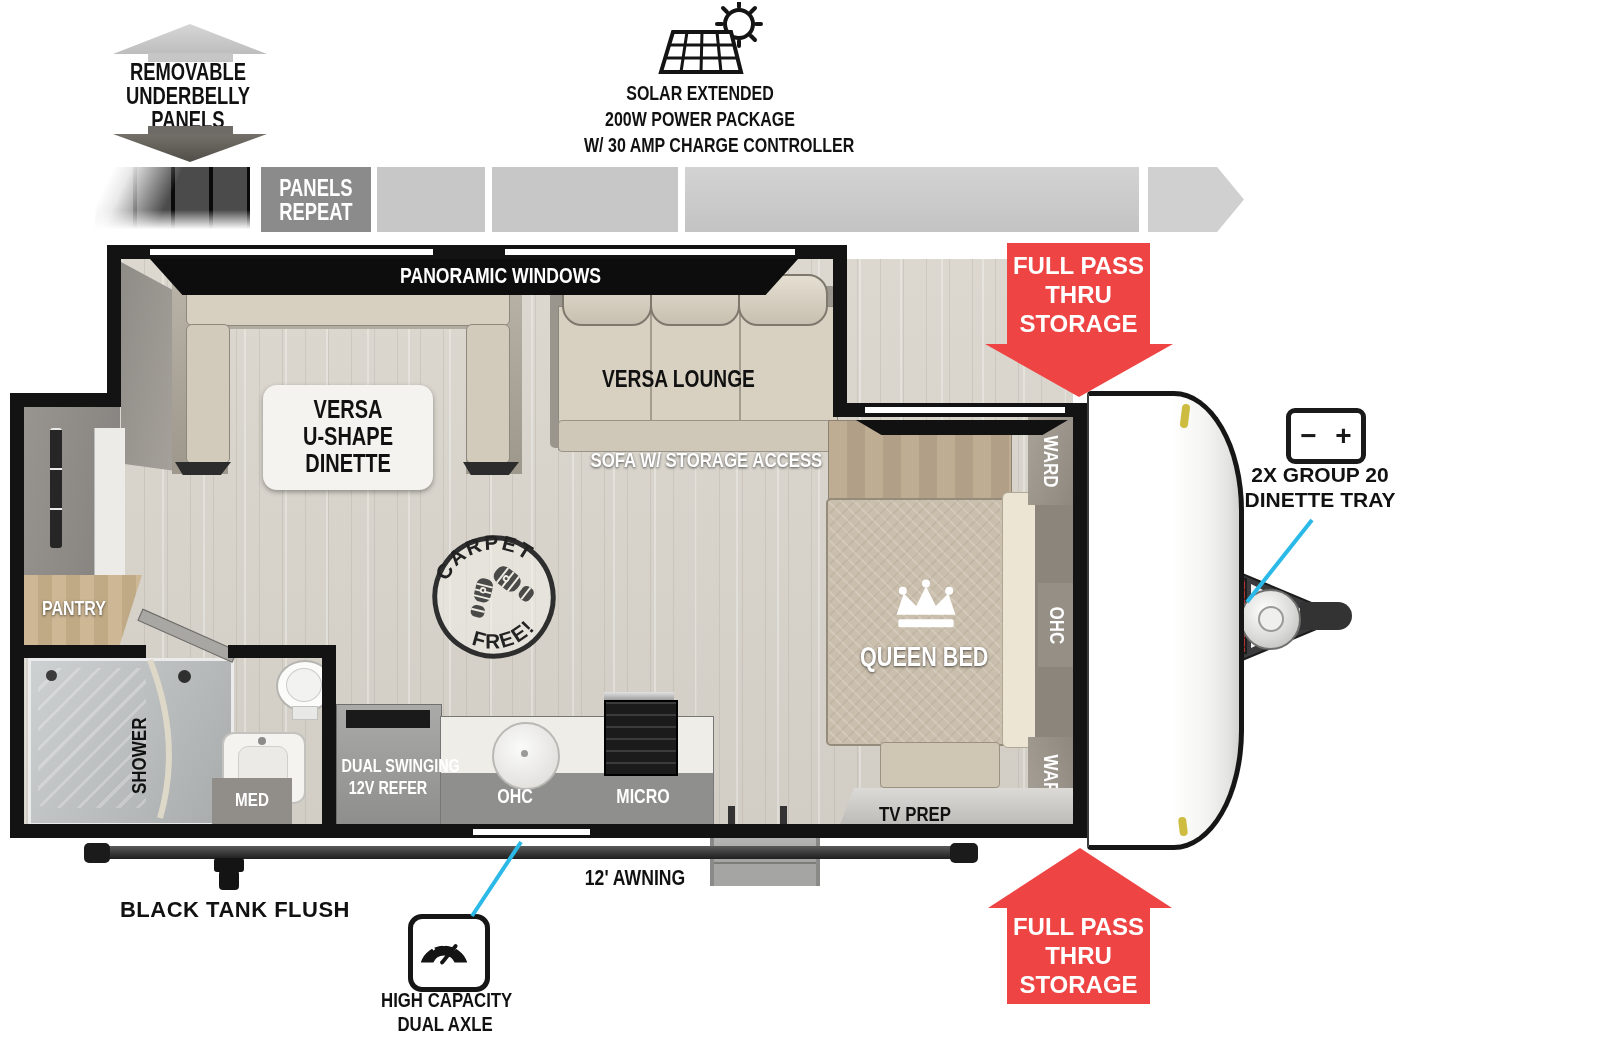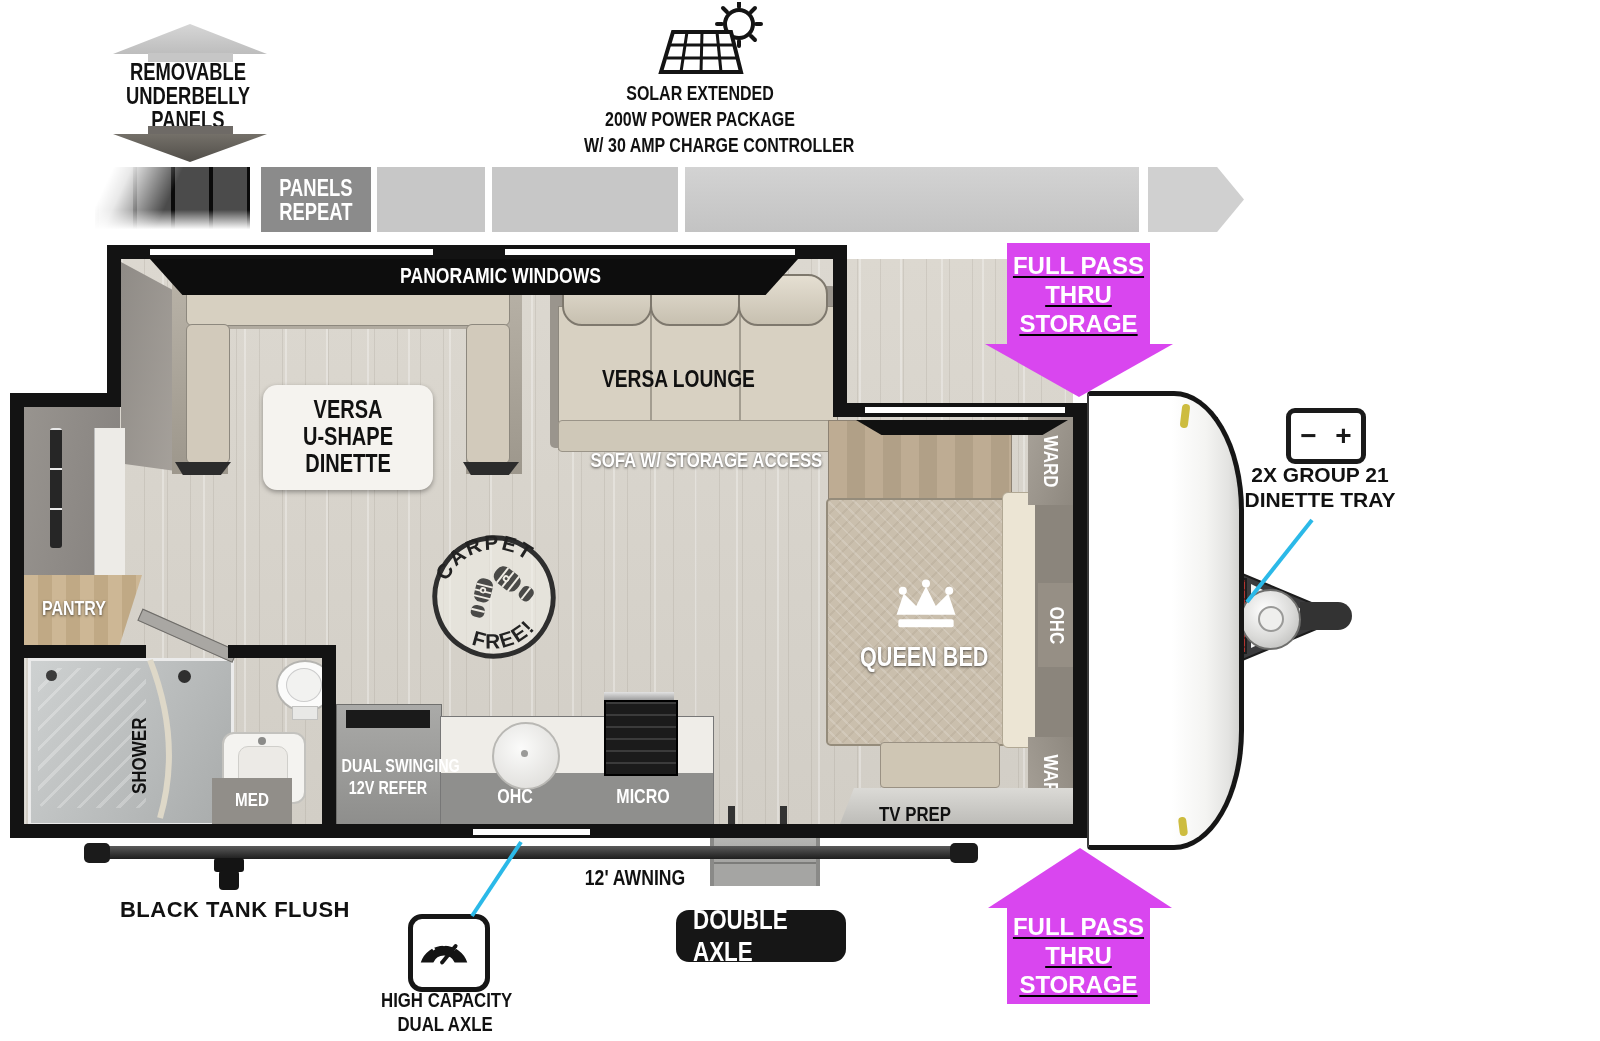--- a/index.html
+++ b/index.html
@@ -14,21 +14,21 @@
   .shadow{text-shadow:0 1px 3px rgba(0,0,0,.65);}
   .wall{position:absolute;background:#131313;z-index:30;}
   .floor{position:absolute;z-index:1;background:#d8d4cc;
     background-image:
       repeating-linear-gradient(90deg,rgba(255,255,255,.30) 0 2px,rgba(255,255,255,0) 2px 41px),
       repeating-linear-gradient(90deg,rgba(120,112,100,.14) 0 1px,rgba(0,0,0,0) 1px 23px),
       linear-gradient(180deg,#dcd8d0,#d2cec6);}
   .furn{position:absolute;z-index:6;}
   .lbl-layer{z-index:40;}
   .rot90{display:inline-block;transform:rotate(90deg) scaleX(.85);}
-  .bluebox{position:absolute;background:#d946ef;z-index:60;text-decoration:underline;}
+  .bluebox{position:absolute;background:#ef4444;z-index:60;}
   .seam{position:absolute;background:#a39d90;width:2px;}
 </style>
 </head>
 <body>
 
 <div id="stage">
 
   <div class="abs" style="left:113px;top:24px;width:154px;height:30px;background:linear-gradient(#d6d6d6,#bdbdbd);clip-path:polygon(50% 0,100% 100%,0 100%);"></div>
   <div class="abs" style="left:148px;top:53px;width:85px;height:9px;background:#c6c6c6;"></div>
   <div class="lbl cond multi" style="left:93px;top:60px;width:190px;font-size:23px;line-height:24px;">
@@ -256,21 +256,21 @@
               border-radius:4px 70px 70px 4px / 4px 120px 120px 4px;"></div>
   <div class="abs" style="left:1181px;top:404px;width:8px;height:24px;background:#cdbc3f;border-radius:4px;transform:rotate(7deg);z-index:7;"></div>
   <div class="abs" style="left:1179px;top:817px;width:8px;height:19px;background:#cdbc3f;border-radius:4px;transform:rotate(-7deg);z-index:7;"></div>
 
   <div class="abs" style="left:1286px;top:408px;width:70px;height:46px;background:#fff;border:5px solid #1a1a1a;border-radius:9px;
               display:flex;justify-content:space-around;align-items:center;z-index:8;font-weight:bold;font-size:28px;color:#1a1a1a;font-family:'Liberation Sans',sans-serif;">
     <span>−</span>
     <span>+</span>
   </div>
   <div class="lbl multi" style="left:1240px;top:462px;width:160px;font-size:21px;line-height:25px;">
-    <div>2X GROUP 21</div>
+    <div>2X GROUP 20</div>
     <div>DINETTE TRAY</div>
   </div>
 
   <div class="bluebox" style="left:1007px;top:243px;width:143px;height:101px;">
     <div class="lbl white multi" style="position:static;padding-top:8px;font-size:24px;line-height:29px;">
       <div>FULL PASS</div>
       <div>THRU</div>
       <div>STORAGE</div>
     </div>
   </div>
@@ -292,23 +292,20 @@
   <div class="abs" style="left:219px;top:870px;width:20px;height:20px;background:#141414;border-radius:4px;z-index:11;"></div>
   <div class="lbl" style="left:95px;top:898px;width:280px;font-size:22px;letter-spacing:.5px;">BLACK TANK FLUSH</div>
   <div class="lbl cond" style="left:570px;top:866px;width:130px;font-size:22px;">12' AWNING</div>
 
   <div class="abs" style="left:728px;top:806px;width:7px;height:26px;background:#333;z-index:9;"></div>
   <div class="abs" style="left:780px;top:806px;width:7px;height:26px;background:#333;z-index:9;"></div>
   <div class="abs" style="left:710px;top:828px;width:102px;height:58px;background:linear-gradient(#bcbcba,#949492);border-left:4px solid #8a8a88;border-right:4px solid #8a8a88;z-index:9;">
     <div style="position:absolute;bottom:0;left:0;right:0;height:22px;background:#a5a5a3;border-top:2px solid #7c7c7a;"></div>
   </div>
 
-  <div class="abs" style="left:676px;top:910px;width:170px;height:52px;background:#161616;border-radius:13px;display:flex;align-items:center;justify-content:center;z-index:12;">
-    <span class="cond white" style="font-weight:bold;font-size:28px;font-family:'Liberation Sans',sans-serif;">DOUBLE AXLE</span>
-  </div>
 
   <div class="abs" style="left:408px;top:914px;width:72px;height:68px;background:#fff;border:5px solid #161616;border-radius:14px;z-index:12;">
     <svg width="62" height="58" viewBox="0 0 64 58" style="position:absolute;left:0;top:0;">
       <path d="M8,44 A25,24 0 0 1 56,44 L43,44 A12,12 0 0 0 21,44 Z" fill="#141414"></path>
       <g stroke="#fff" stroke-width="2.4">
         <line x1="32" y1="20" x2="32" y2="27"></line>
         <line x1="18" y1="25" x2="22" y2="31"></line>
         <line x1="46" y1="25" x2="42" y2="31"></line>
       </g>
       <line x1="30" y1="44" x2="44" y2="27" stroke="#141414" stroke-width="4" stroke-linecap="round"></line>

